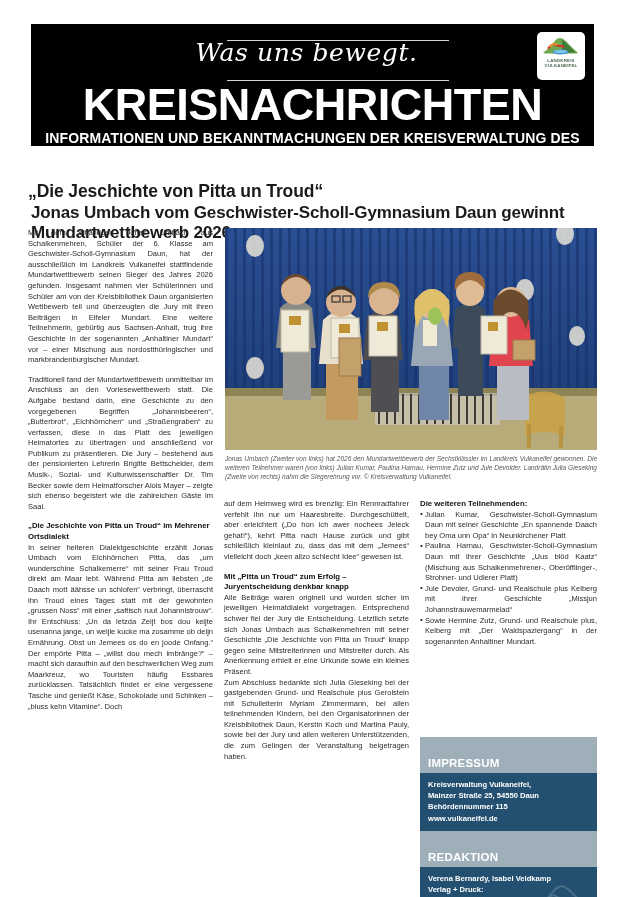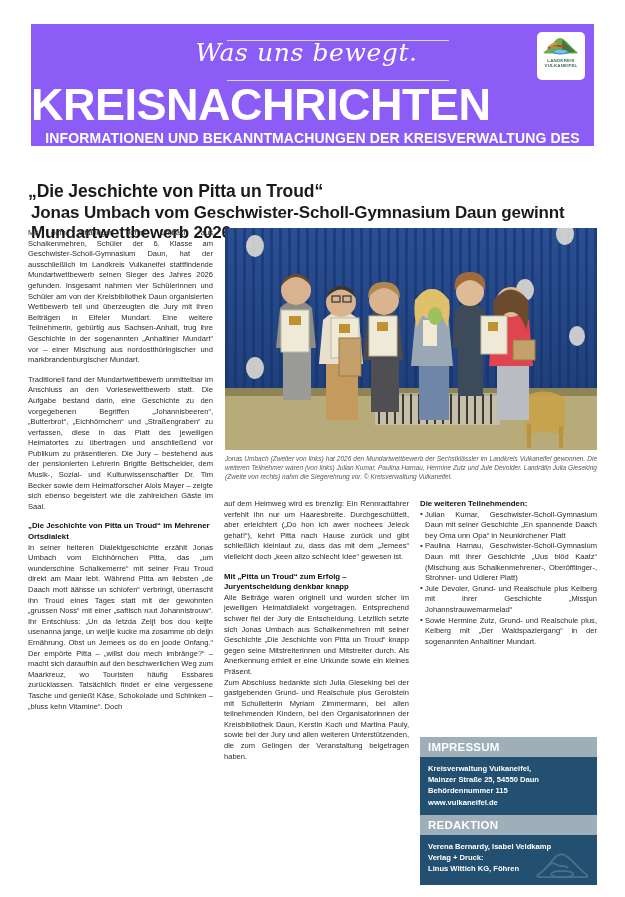--- a/index.html
+++ b/index.html
@@ -8,21 +8,21 @@
     background: #ffffff;
     font-family: "Liberation Sans", sans-serif;
     overflow: hidden;
   }
   .page { position: relative; width: 625px; height: 897px; background:#fff; }
 
   
   .masthead {
     position: absolute; left: 31px; top: 24px;
     width: 563px; height: 122px;
-    background: #8b5cf6;
+    background: #000000;
     overflow: hidden;
   }
   .masthead-inner { position:relative; width:100%; height:100%; }
   .script-title {
     position:absolute; left: 0; right: 0; top: 14px;
     text-align: center;
     font-family: "DejaVu Serif", serif;
     font-style: italic;
     font-weight: 400;
     font-size: 25px;
@@ -33,20 +33,21 @@
   .rule-top {
     position:absolute; left: 196px; width: 222px; top: 16px;
     height: 1px; background:#cfd9e0;
   }
   .rule-bot {
     position:absolute; left: 196px; width: 222px; top: 56px;
     height: 1px; background:#cfd9e0;
   }
   .kreis-title {
     position:absolute; left:0; right:0; top: 58px;
+    text-align:center;
     font-family: "Liberation Sans", sans-serif;
     font-weight: 700;
     font-size: 45px;
     line-height: 45px;
     letter-spacing: -0.5px;
     color: #ffffff;
   }
   .subline {
     position:absolute; left:0; right:0; top: 106px;
     text-align:center;
@@ -134,21 +135,21 @@
     position:absolute; left:225px; top: 454px; width: 372px;
     font-size: 6.5px; line-height: 9.2px;
     font-style: italic; color:#55585b; text-align: justify;
   }
 
   
   .impressum { position:absolute; left: 420px; top: 737px; width: 177px; }
   .imp-head {
     background: #9eafba; color:#ffffff;
     font-size: 11.5px; font-weight:700;
-    padding: 4px 8px 4px 8px;
+    padding: 20px 8px 4px 8px;
     letter-spacing:.2px;
   }
   .imp-body {
     background: #235070; color:#ffffff;
     font-size: 7.6px; line-height: 11.2px;
     font-weight: 700;
     padding: 6px 8px 7px 8px;
     position:relative; overflow:hidden;
   }
   .imp-body.redaktion { padding-bottom: 11px; min-height: 46px; }

